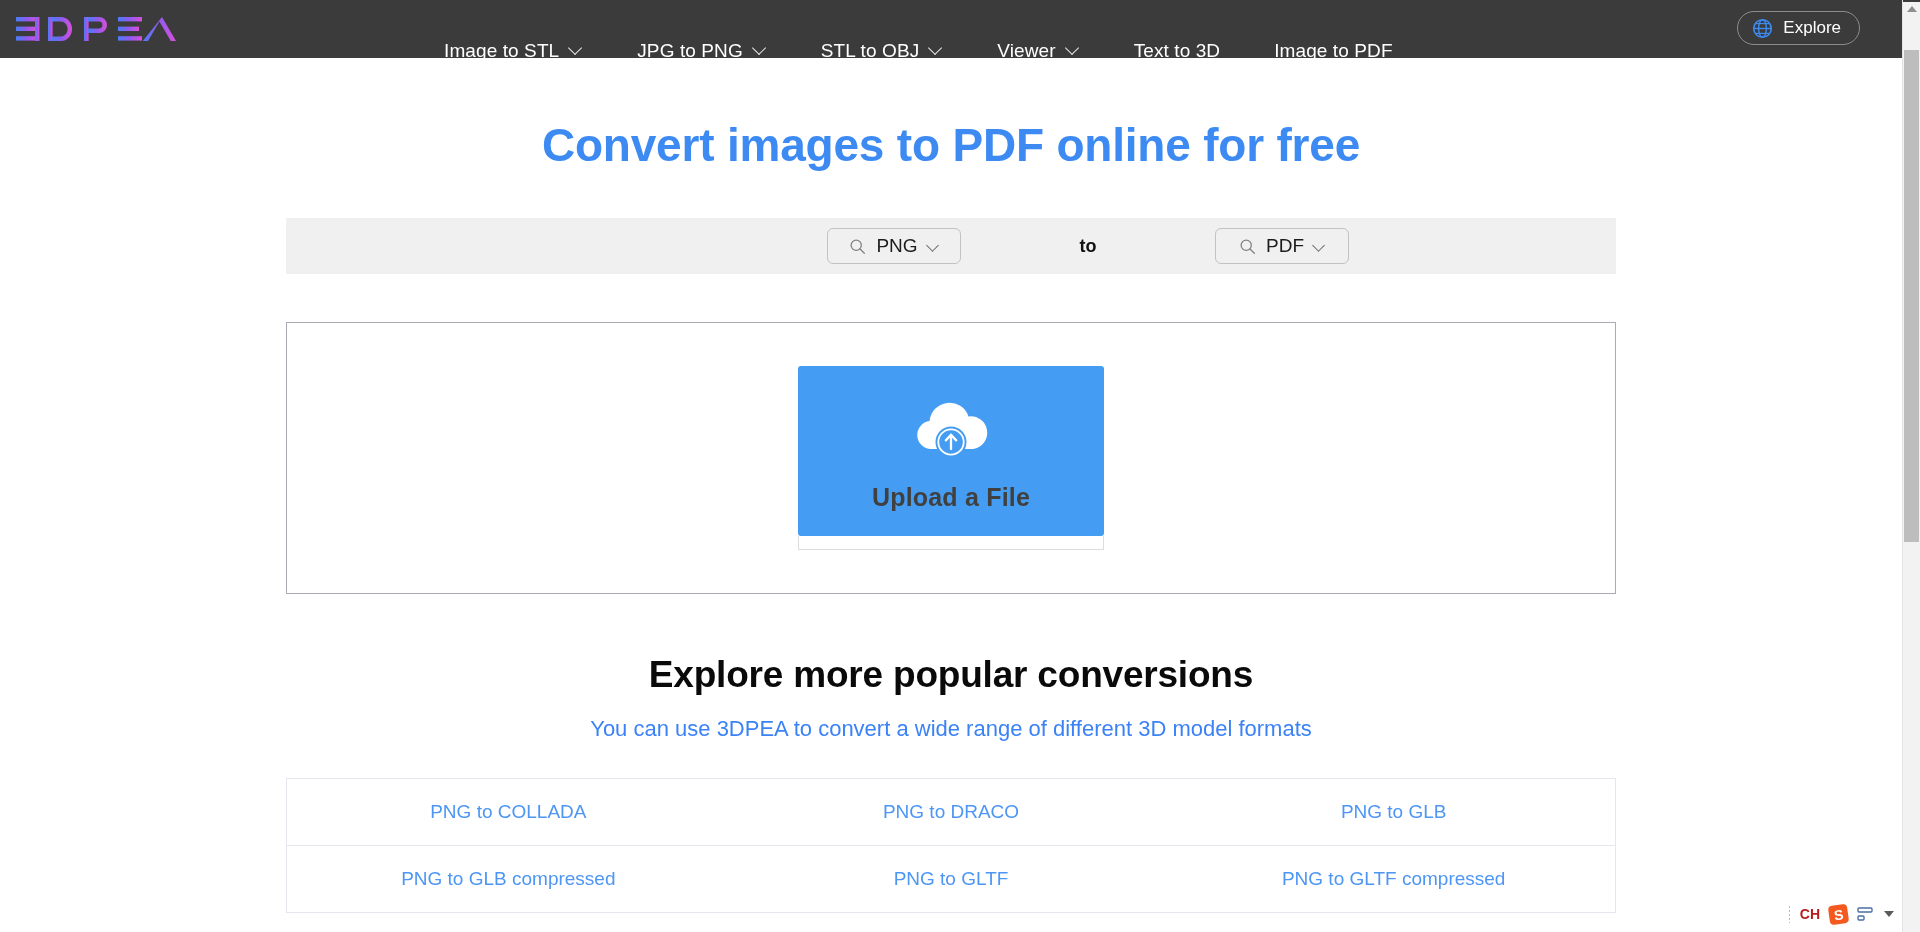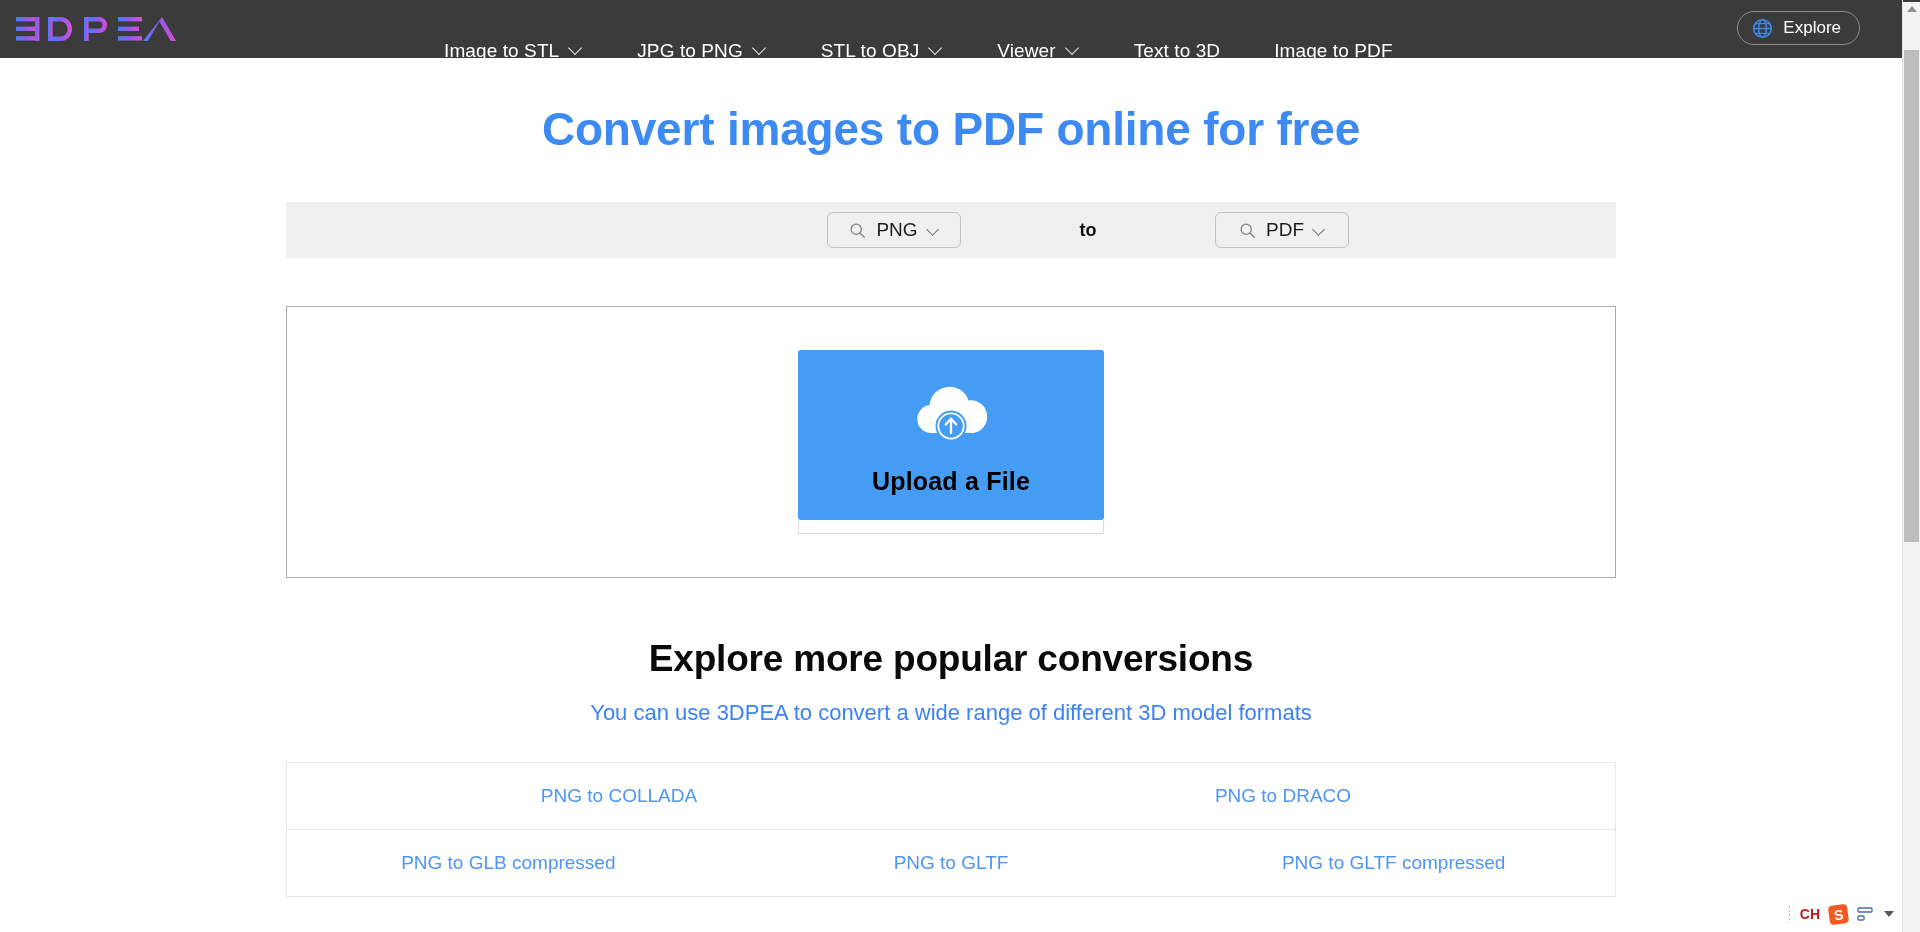--- a/index.html
+++ b/index.html
@@ -92,21 +92,21 @@
     align-items: center;
     gap: 10px;
     color: #ffffff;
     font-size: 17px;
     cursor: pointer;
     background: transparent;
   }
   .globe { width: 21px; height: 21px; display: block; }
 
   
-  .hero { text-align: center; padding-top: 44px; }
+  .hero { text-align: center; padding-top: 60px; }
   .hero h1 {
     font-size: 46px;
     font-weight: 700;
     color: #3d8bf2;
     letter-spacing: -0.2px;
     line-height: 1.18;
   }
   .hero p {
     margin-top: 20px;
     font-size: 22px;
@@ -180,21 +180,21 @@
     display: flex;
     flex-direction: column;
     align-items: center;
     justify-content: center;
     cursor: pointer;
     user-select: none;
   }
   .cloud-icon { width: 88px; height: 74px; display: block; }
   .upload-label {
     margin-top: 18px;
-    color: #000000;
+    color: #404040;
     font-size: 25px;
     font-weight: 700;
     letter-spacing: .2px;
   }
   .upload-foot {
     width: 306px;
     height: 14px;
     background: #ffffff;
     border: 1px solid #dcdcdc;
     border-top: none;
@@ -438,20 +438,21 @@
 
       <div class="explore">
         <h2>Explore more popular conversions</h2>
         <p>You can use 3DPEA to convert a wide range of different 3D model formats</p>
       </div>
 
       <div class="conv-table">
         <div class="conv-row">
           <div class="conv-cell">PNG to COLLADA</div>
           <div class="conv-cell">PNG to DRACO</div>
+          <div class="conv-cell">PNG to GLB</div>
         </div>
         <div class="conv-row">
           <div class="conv-cell">PNG to GLB compressed</div>
           <div class="conv-cell">PNG to GLTF</div>
           <div class="conv-cell">PNG to GLTF compressed</div>
         </div>
       </div>
 
     </div>
   </div>

